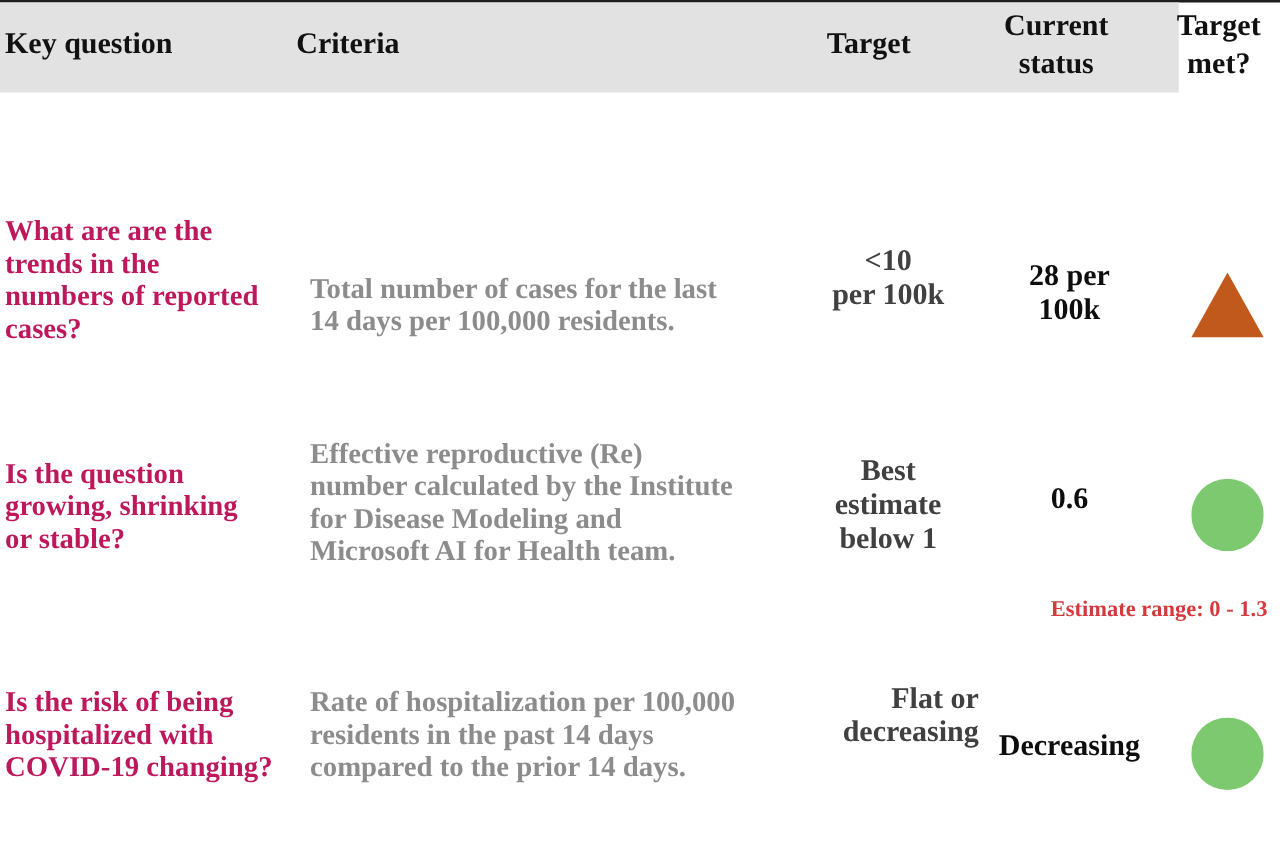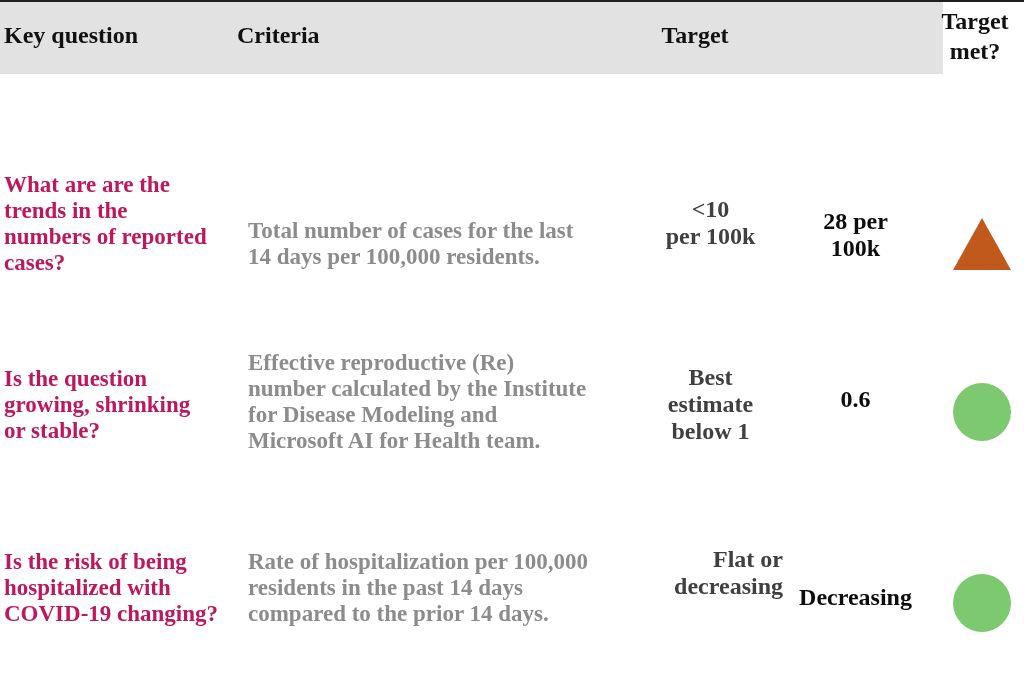--- a/index.html
+++ b/index.html
@@ -75,20 +75,22 @@
 <body>
 
 <div class="page">
 
   <div class="topline"></div>
 
   <div class="header-band">
     <div class="hcell h-key">Key question</div>
     <div class="hcell h-criteria">Criteria</div>
     <div class="hcell h-target">Target</div>
+    <div class="hcell h-status">Current
+status</div>
     <div class="hcell h-met">Target
 met?</div>
   </div>
 
 
   <div class="row row1">
     <div class="cell q">What are are the
 trends in the
 numbers of reported
 cases?</div>
@@ -117,20 +119,21 @@
 estimate
 below 1</div>
     <div class="cell s">0.6</div>
     <div class="cell m">
       <svg width="58" height="58" viewBox="0 0 58 58">
         <circle cx="29" cy="29" r="29" fill="#7dc96f"></circle>
       </svg>
     </div>
   </div>
 
+  <div class="note">Estimate range: 0 - 1.3</div>
 
   <div class="row row3">
     <div class="cell q">Is the risk of being
 hospitalized with
 COVID-19 changing?</div>
     <div class="cell c">Rate of hospitalization per 100,000
 residents in the past 14 days
 compared to the prior 14 days.</div>
     <div class="cell t">Flat or
 decreasing</div>

